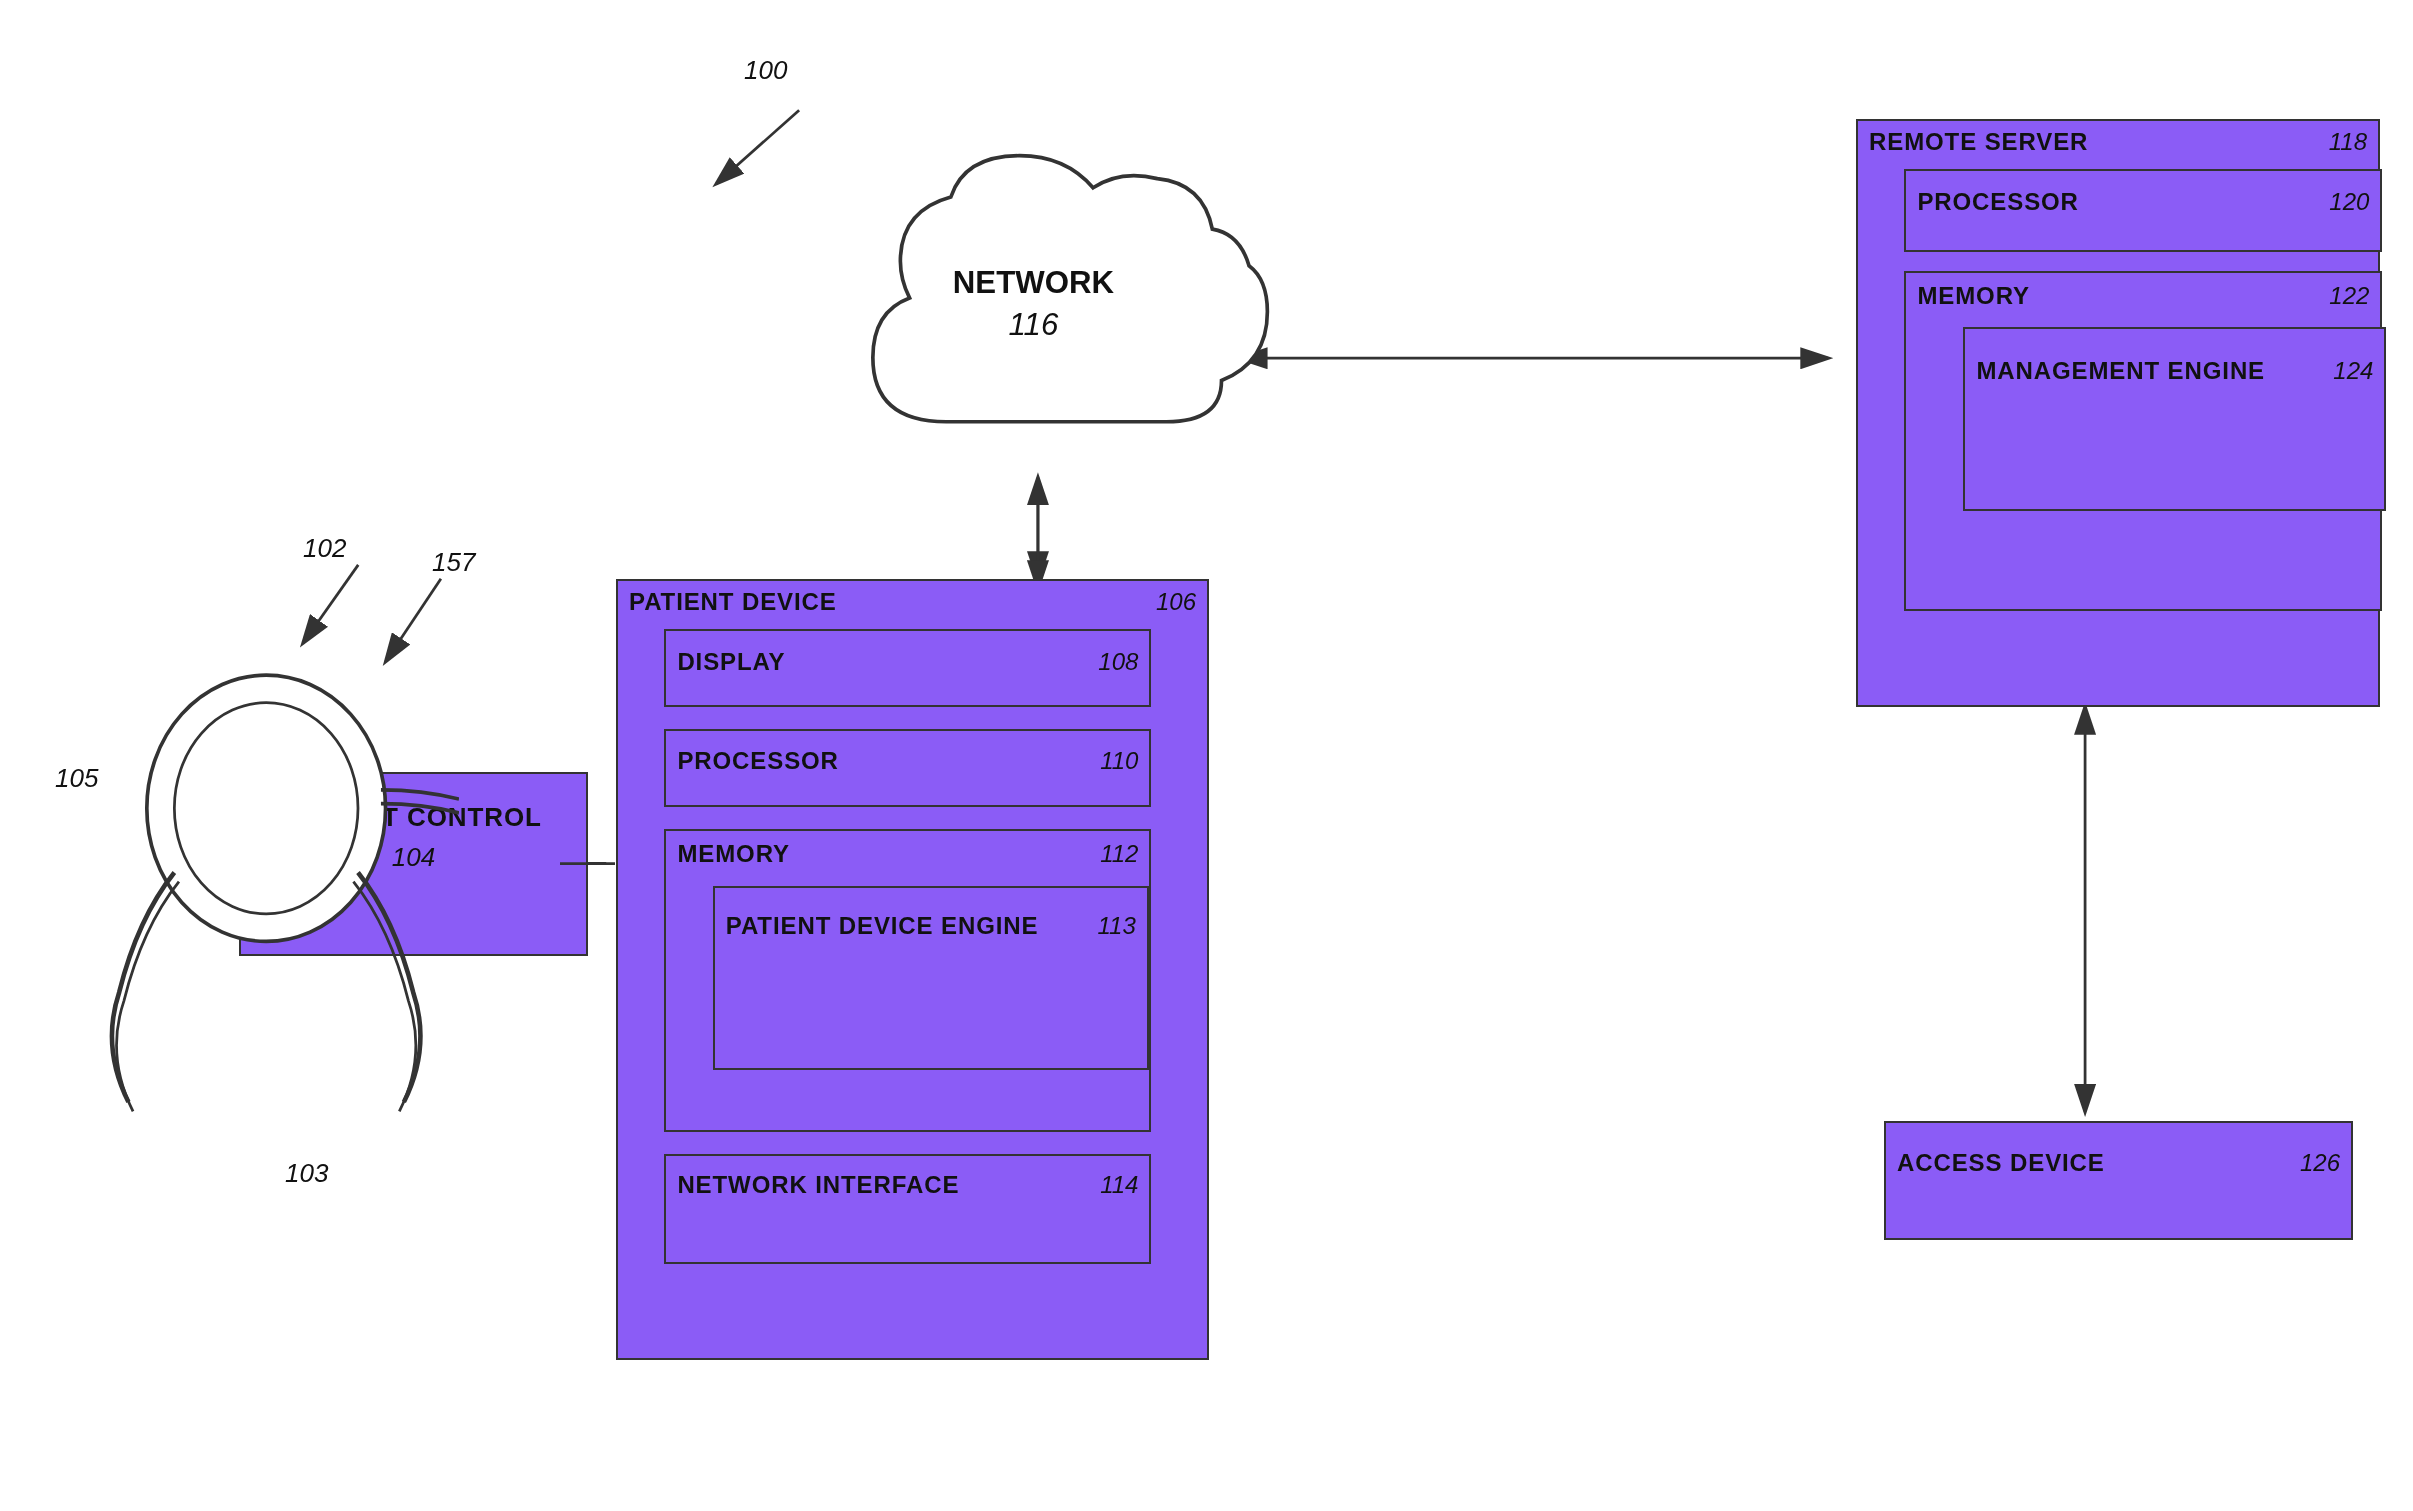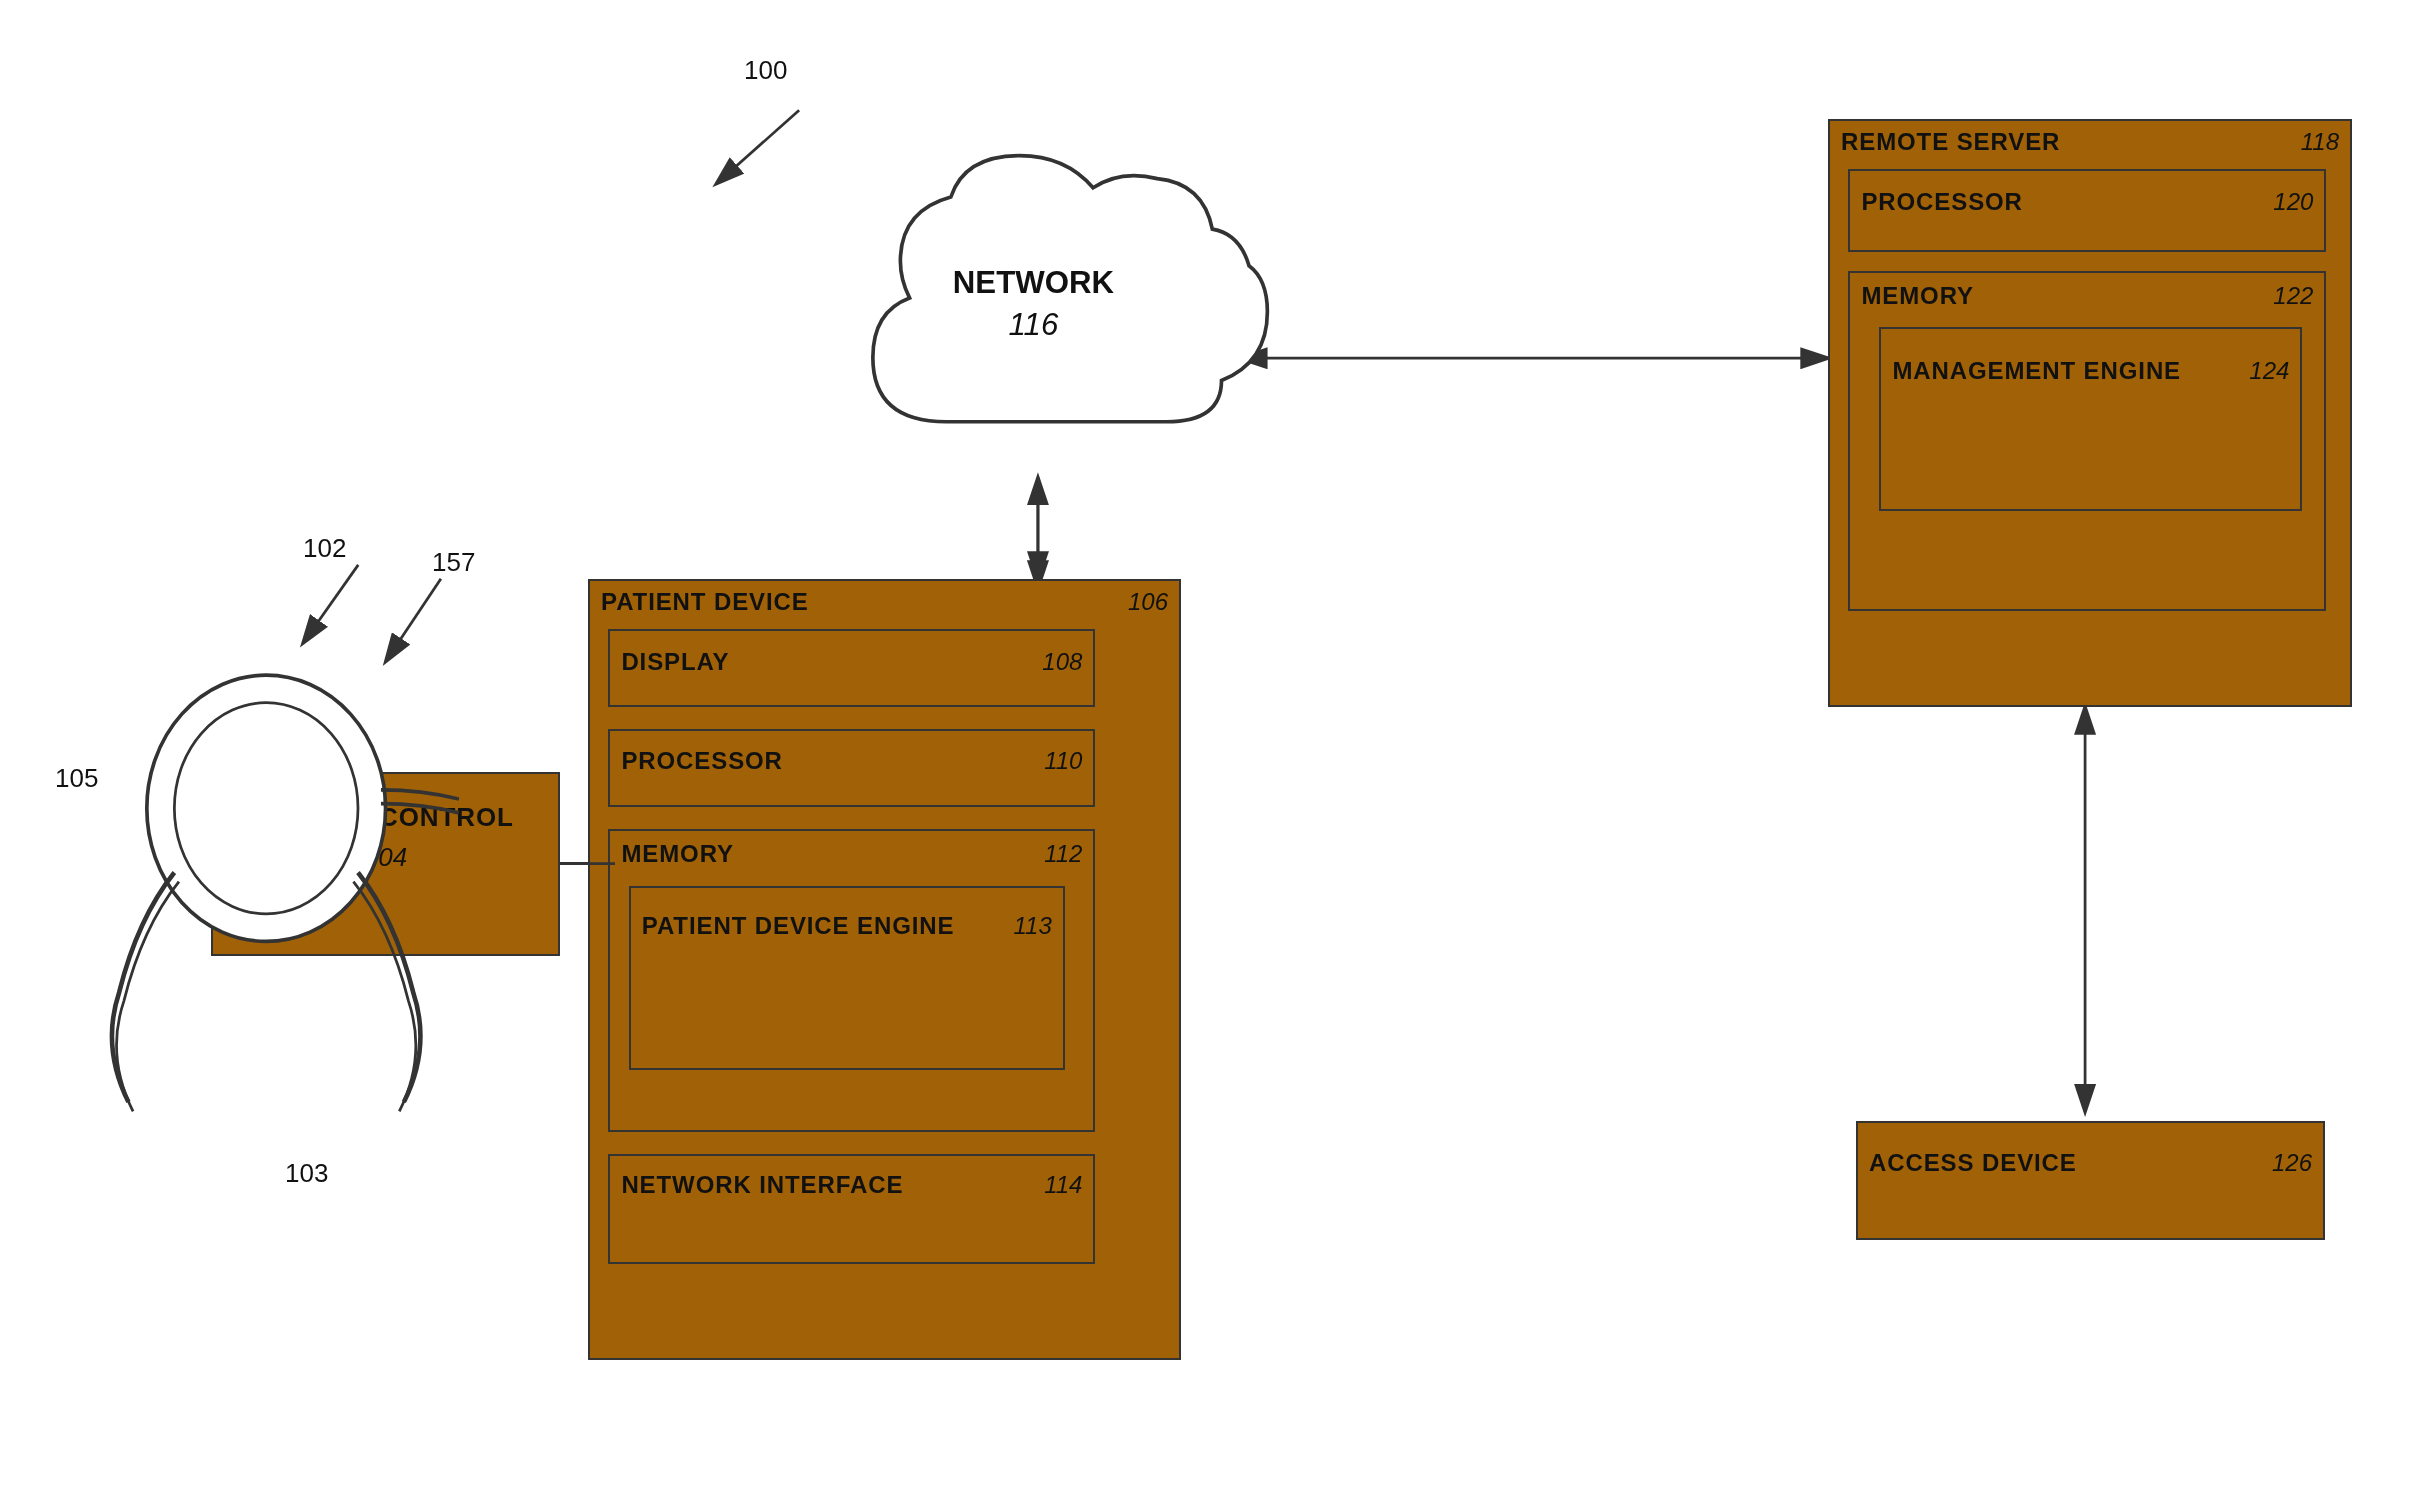--- a/index.html
+++ b/index.html
@@ -14,21 +14,22 @@
     .diagram {
       position: absolute;
       top: 0; left: 0;
       width: 2413px;
       height: 1511px;
     }
     
     .box {
       position: absolute;
       border: 2.8px solid #333;
-      background: #a16207;
+      background: #8b5cf6;
+      margin-left: 28px;
     }
     .box-label {
       font-size: 24px;
       font-weight: bold;
       letter-spacing: 0.9px;
       color: #111;
     }
     .box-num {
       font-size: 24px;
       color: #111;
@@ -37,20 +38,21 @@
     .label-row {
       display: flex;
       justify-content: space-between;
       align-items: flex-start;
       padding: 7.3px 11px 3.7px 11px;
     }
     
     .ref-num {
       position: absolute;
       font-size: 26px;
+      font-style: italic;
       color: #111;
     }
     
     .svg-overlay {
       position: absolute;
       top: 0; left: 0;
       width: 2413px;
       height: 1511px;
       pointer-events: none;
     }

